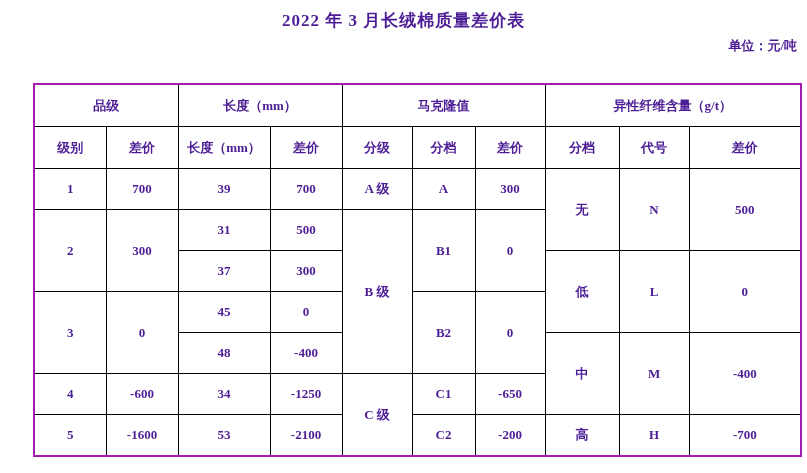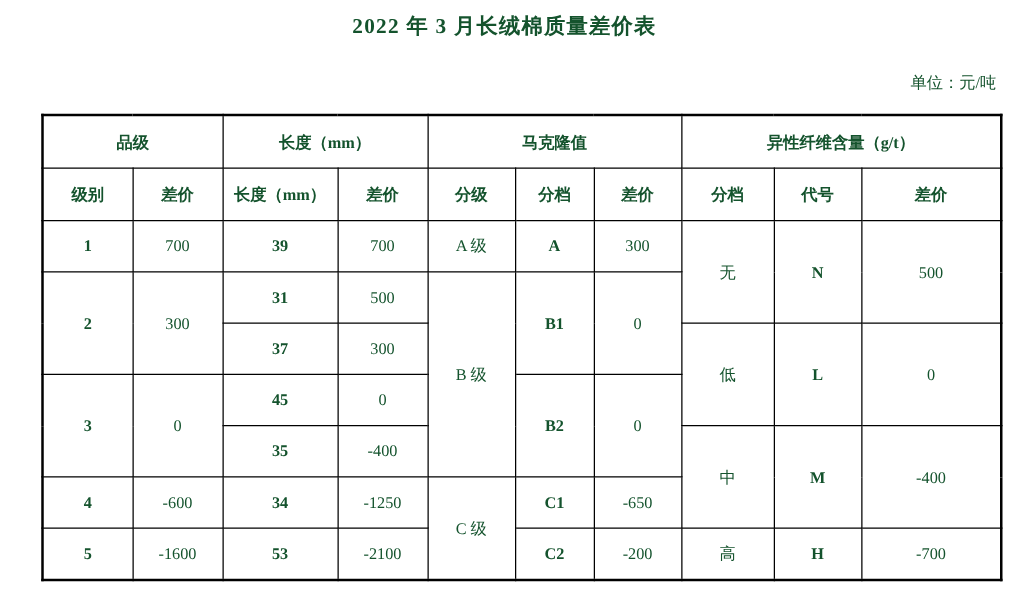--- a/index.html
+++ b/index.html
@@ -5,63 +5,63 @@
   html, body {
     margin: 0;
     padding: 0;
     background: #ffffff;
   }
   .page {
     position: relative;
     width: 807px;
     height: 473px;
     background: #ffffff;
-    color: #14532d;
+    color: #4c1d95;
     font-family: "Liberation Serif", "DejaVu Serif", serif;
     overflow: hidden;
   }
   .title {
     padding-top: 9px;
     text-align: center;
     font-size: 17px;
     font-weight: bold;
     letter-spacing: 1px;
   }
   .unit {
-    margin-top: 25px;
+    margin-top: 5px;
     padding-right: 10px;
     text-align: right;
     font-size: 13px;
-    font-weight: normal;
+    font-weight: bold;
     padding-left: 30px;
   }
   table.price-table {
     margin-left: 33px;
-    margin-top: 16px;
+    margin-top: 28px;
     width: 767px;
     table-layout: fixed;
     border-collapse: collapse;
-    border: 2px solid #000000;
+    border: 2px solid #a21caf;
   }
   .price-table th,
   .price-table td {
     border: 1px solid #000000;
     text-align: center;
     vertical-align: middle;
     padding: 0;
     font-size: 13px;
     line-height: 1.2;
     overflow: hidden;
   }
   .price-table thead th {
     font-weight: bold;
     height: 41px;
   }
   .price-table tbody td {
-    font-weight: normal;
+    font-weight: bold;
     height: 40px;
   }
   .price-table tbody td.b {
     font-weight: bold;
   }
 </style>
 </head>
 <body>
 
 <div class="page">
@@ -134,21 +134,21 @@
       </tr>
       <tr>
         <td rowspan="2" class="b">3</td>
         <td rowspan="2">0</td>
         <td class="b">45</td>
         <td>0</td>
         <td rowspan="2" class="b">B2</td>
         <td rowspan="2">0</td>
       </tr>
       <tr>
-        <td class="b">35</td>
+        <td class="b">48</td>
         <td>-400</td>
         <td rowspan="2">中</td>
         <td rowspan="2" class="b">M</td>
         <td rowspan="2">-400</td>
       </tr>
       <tr>
         <td class="b">4</td>
         <td>-600</td>
         <td class="b">34</td>
         <td>-1250</td>

